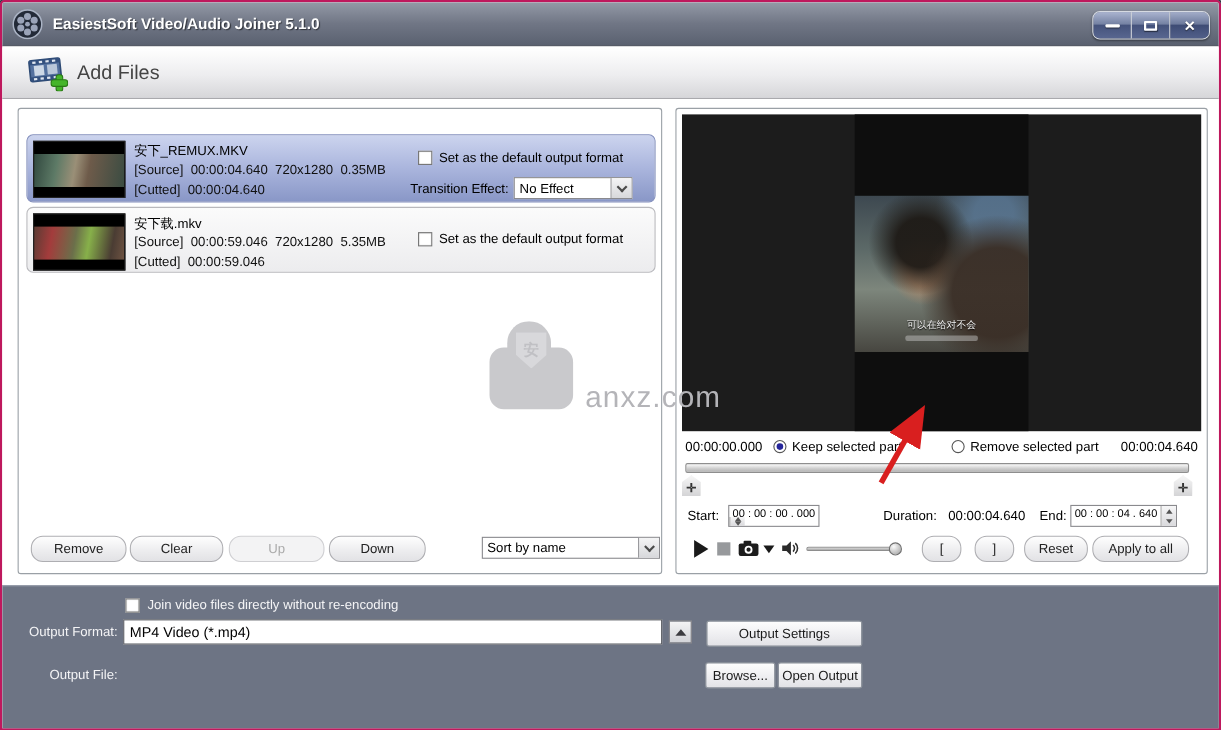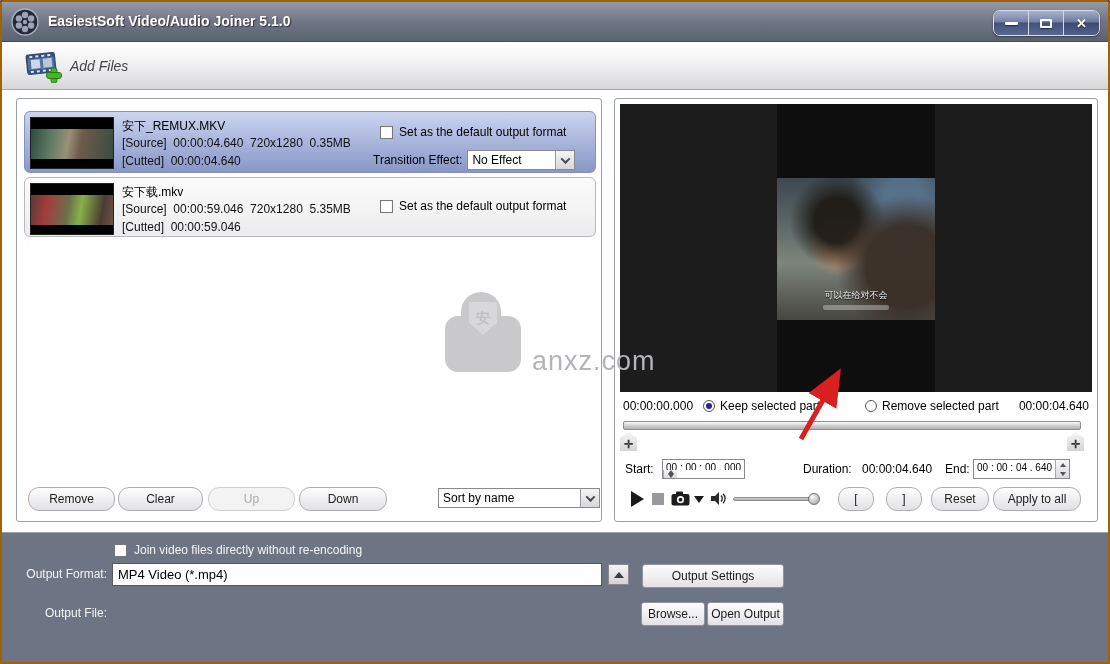--- a/index.html
+++ b/index.html
@@ -1,42 +1,42 @@
 <!DOCTYPE html>
 <html><head>
 <meta charset="utf-8">
 <style>
   html,body{margin:0;padding:0;background:#9aa0aa;font-family:"Liberation Sans",sans-serif;}
   *{box-sizing:border-box;}
-  #win{position:relative;width:1110px;height:664px;background:#fff;border:2px solid #a16207;outline:1px solid #30353f;border-radius:4px 4px 0 0;overflow:hidden;}
+  #win{position:relative;width:1110px;height:664px;background:#fff;border:2px solid #be185d;outline:1px solid #30353f;border-radius:4px 4px 0 0;overflow:hidden;}
 
   
   .titlebar{position:absolute;left:0;top:0;width:100%;height:40px;background:linear-gradient(180deg,#9399a6 0%,#707685 50%,#5a6170 100%);border-bottom:1px solid #454b58;}
   .app-icon{position:absolute;left:9px;top:6px;width:28px;height:28px;}
   .title{position:absolute;left:46px;top:0;height:40px;line-height:38px;color:#fff;font-size:14px;font-weight:bold;text-shadow:1px 1px 1px rgba(0,0,0,.55);}
   .winctl{position:absolute;right:8px;top:8px;height:26px;display:flex;border:1px solid #d6dae2;border-radius:7px;overflow:hidden;box-shadow:0 1px 2px rgba(0,0,0,.4);}
   .wbtn{width:35px;height:100%;display:flex;align-items:center;justify-content:center;background:linear-gradient(180deg,#aab4d0 0%,#7582a3 45%,#45537c 50%,#586690 100%);border-right:1px solid #d6dae2;cursor:default;}
   .wbtn:last-child{border-right:none;background:linear-gradient(180deg,#a3adc9 0%,#6d7a9c 45%,#3e4c75 50%,#515f89 100%);}
   .wbtn .g{color:#fff;font-weight:bold;font-size:13px;text-shadow:0 1px 1px rgba(0,0,0,.6);line-height:1;}
   .g-min{display:block;width:13px;height:3px;background:#fff;border-radius:1px;box-shadow:0 1px 1px rgba(0,0,0,.5);}
   .g-max{display:block;width:12px;height:9px;border:2px solid #fff;border-radius:1px;box-shadow:0 1px 1px rgba(0,0,0,.5);}
 
   
   .toolbar{position:absolute;left:0;top:41px;width:100%;height:47px;background:linear-gradient(180deg,#ffffff 0%,#ededef 55%,#d6d6d9 100%);border-bottom:1px solid #a9a9ad;}
   .addfiles{position:absolute;left:12px;top:3px;height:40px;display:flex;align-items:center;gap:8px;padding:0 10px;cursor:pointer;}
-  .addfiles .lbl{font-size:14px;color:#444;font-style:italic;}
+  .addfiles .lbl{font-size:18px;color:#444;}
 
   
   .main{position:absolute;left:0;top:88px;width:1110px;height:442px;background:#fff;}
   .panel{position:absolute;top:8px;height:424px;background:#fff;border:1px solid #9aa0a6;border-radius:3px;}
   .panel.left{left:14px;width:586px;}
   .panel.right{left:612px;width:484px;}
 
   
-  .frow{position:absolute;left:7px;width:572px;border-radius:6px;}
+  .frow{position:absolute;left:7px;width:572px;border-radius:6px;margin-top:11px;}
   .frow.sel{top:12px;height:62px;background:linear-gradient(180deg,#ccd4ee 0%,#aab5dd 50%,#8997c7 100%);border:1px solid #8490bd;}
   .frow.plain{top:78px;height:60px;background:linear-gradient(180deg,#fbfbfb 0%,#ececee 100%);border:1px solid #b9b9bd;}
   .thumb{position:absolute;left:5px;top:5px;width:84px;height:52px;background:#000;overflow:hidden;border:1px solid #222;}
   .thumb .mid{position:absolute;left:0;top:11px;width:100%;height:30px;}
   .mid.t1{background:linear-gradient(100deg,#31483f 0%,#5d7a66 25%,#9a8f77 45%,#6e5b4a 60%,#3a4c42 100%);}
   .mid.t2{background:linear-gradient(100deg,#5a3b33 0%,#a33c3c 20%,#6b6f4a 45%,#87b04a 60%,#4a3c33 85%,#6e5342 100%);}
   .fname{position:absolute;left:97px;top:6px;font-size:12px;color:#000;}
   .fmeta1{position:absolute;left:97px;top:24px;font-size:12px;color:#111;white-space:pre;}
   .fmeta2{position:absolute;left:97px;top:42px;font-size:12px;color:#111;white-space:pre;}
   .cbrow{position:absolute;left:355px;display:flex;align-items:center;gap:6px;font-size:12px;color:#000;}

